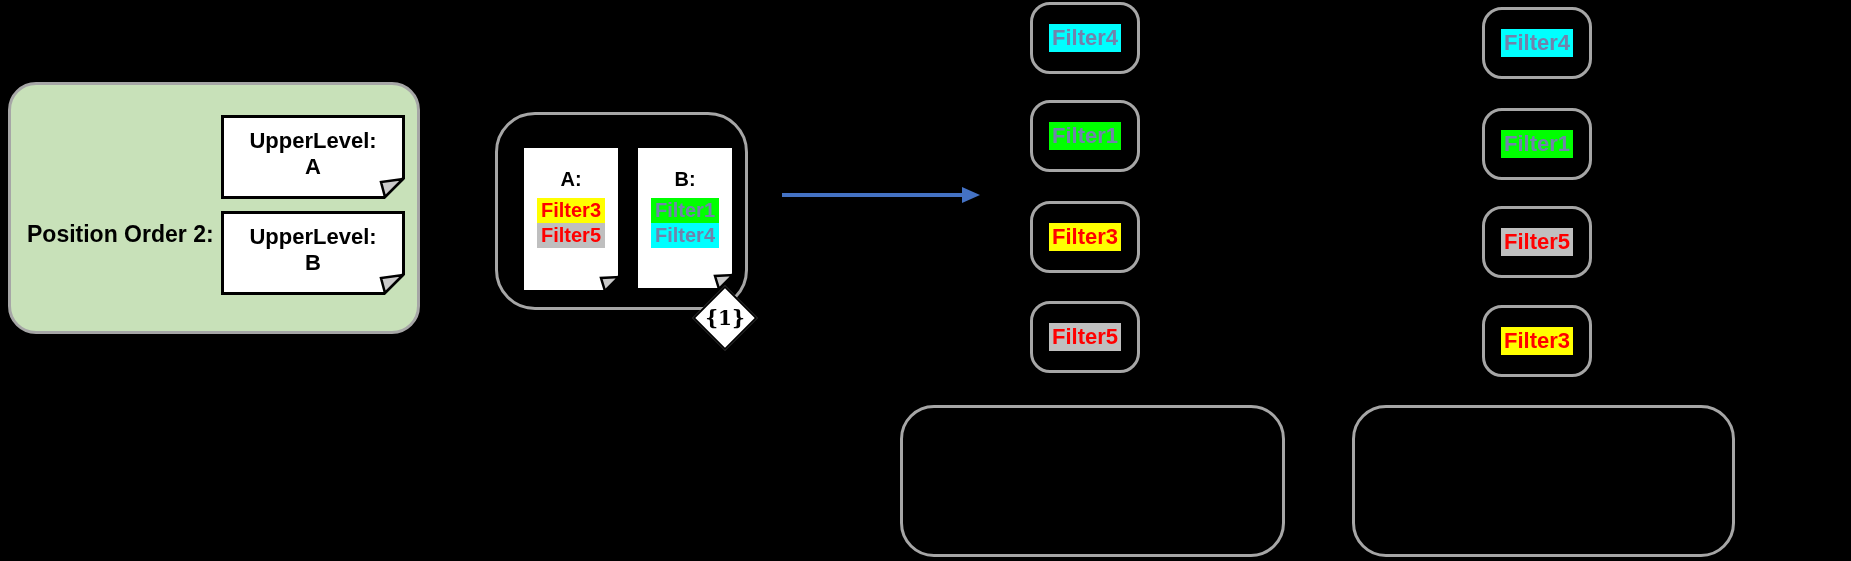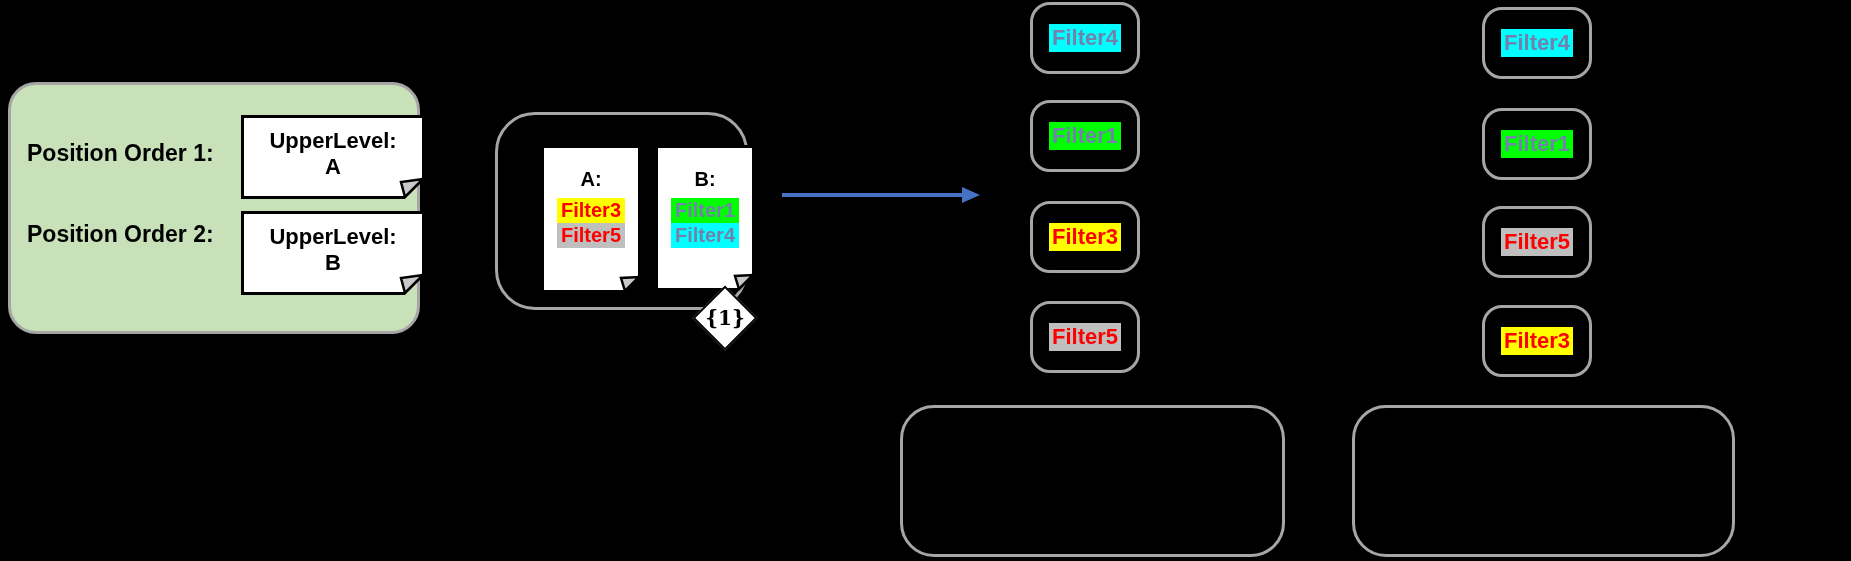--- a/index.html
+++ b/index.html
@@ -5,21 +5,21 @@
   html,body{margin:0;padding:0;background:#000;}
   .canvas{position:relative;width:1851px;height:561px;background:#000;overflow:hidden;
           font-family:"Liberation Sans",sans-serif;font-weight:bold;}
 
   
   .legend{position:absolute;left:8px;top:82px;width:412px;height:252px;box-sizing:border-box;
           background:#C8E1B9;border:3px solid #A6A6A6;border-radius:28px;}
   .legend-label{position:absolute;left:16px;font-size:23px;color:#000;white-space:nowrap;}
 
   
-  .note{position:absolute;margin-left:20px;}
+  .note{position:absolute;}
   .note svg{position:absolute;left:0;top:0;}
   .note-content{position:absolute;left:0;top:0;width:100%;text-align:center;color:#000;}
   .note-legend{width:184px;height:84px;}
   .note-legend .note-content{padding-top:13px;font-size:22px;line-height:26px;}
   .note-mid{width:100px;height:148px;}
   .note-mid .note-content{padding-top:22px;font-size:20px;line-height:25px;}
   .note-title{margin-bottom:6px;}
 
   
   .group-box{position:absolute;left:495px;top:112px;width:253px;height:198px;box-sizing:border-box;
@@ -44,21 +44,20 @@
   
   .ebox{position:absolute;width:385px;height:152px;box-sizing:border-box;background:#000;
         border:3px solid #A6A6A6;border-radius:34px;}
 </style>
 </head>
 <body>
 
 <div class="canvas">
 
   <section class="legend" style="background-color: rgb(200, 225, 185);">
-    <span class="legend-label" style="top:55px;">Position Order 1:</span>
     <div class="note note-legend" style="left:210px;top:30px;">
       <svg width="184" height="84" viewBox="0 0 184 84">
         <polygon points="1.5,1.5 182.5,1.5 182.5,63 163,82.5 1.5,82.5" fill="#ffffff" stroke="#000000" stroke-width="3"></polygon>
         <polygon points="182,64 164,82 160,67" fill="#C9C9C9" stroke="#000000" stroke-width="2.5"></polygon>
       </svg>
       <div class="note-content">
         <div>UpperLevel:</div>
         <div>A</div>
       </div>
     </div>

